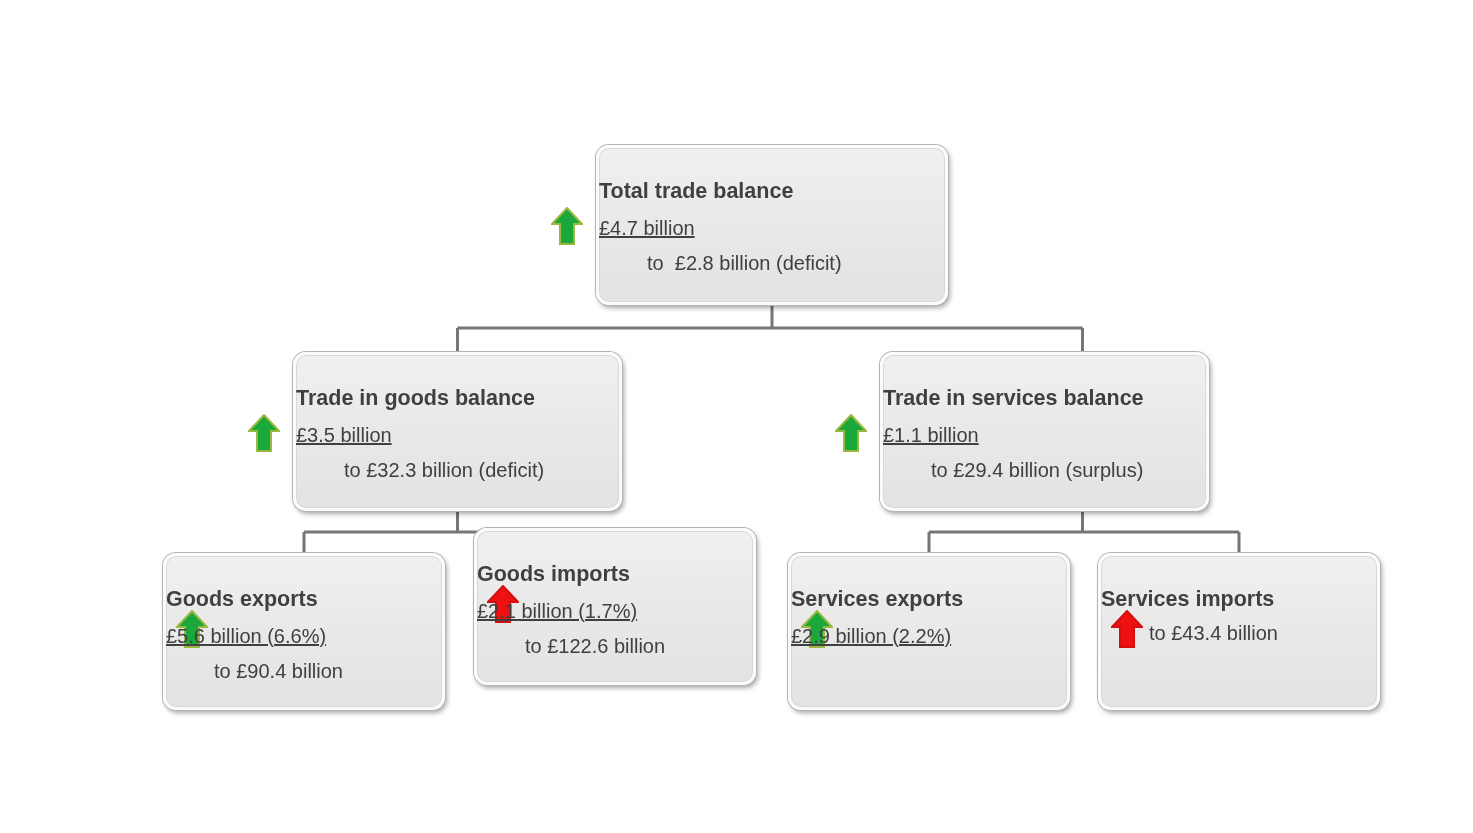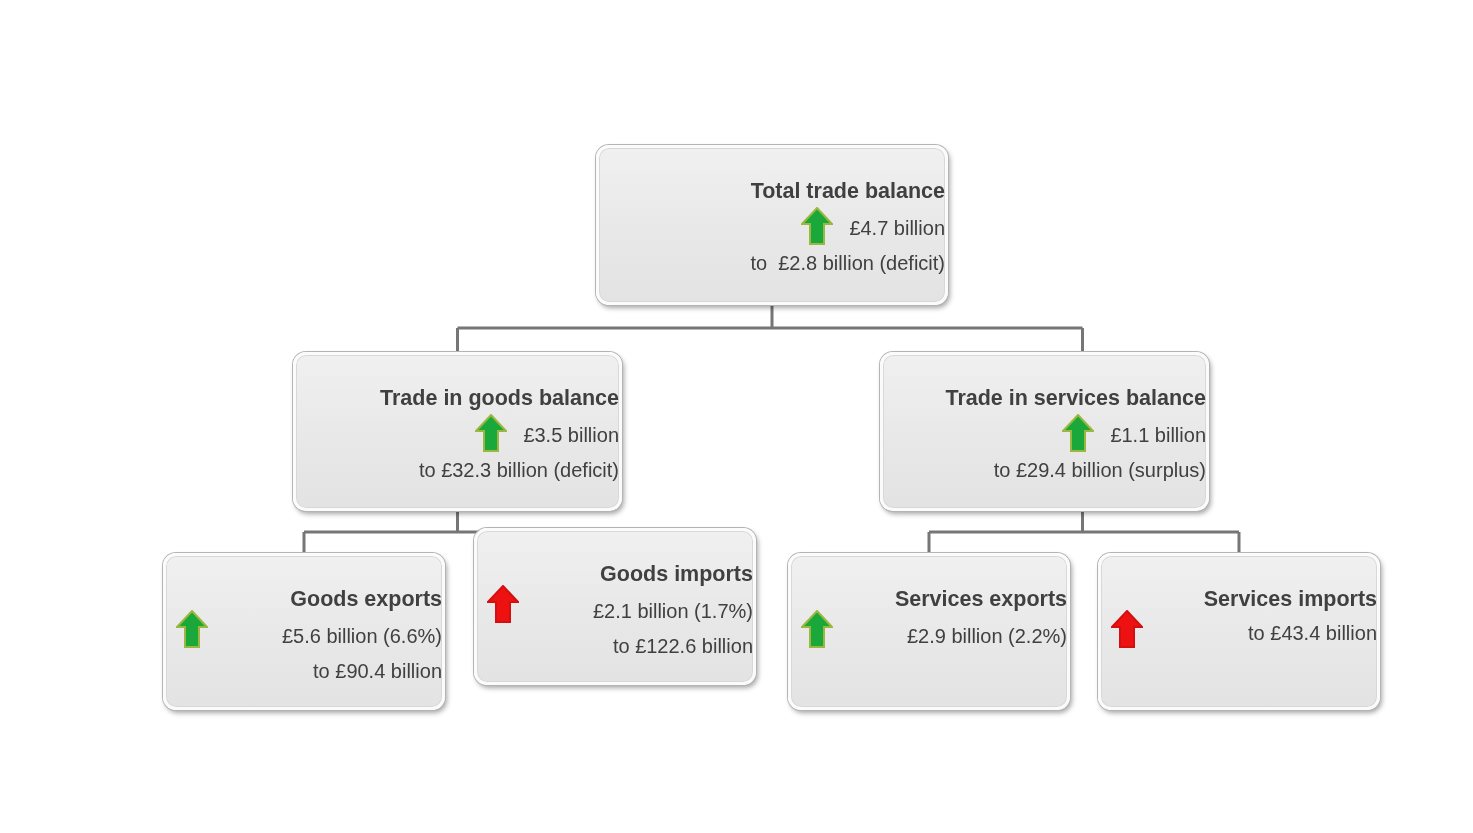--- a/index.html
+++ b/index.html
@@ -19,35 +19,35 @@
   .node {
     position: absolute;
     box-sizing: border-box;
     background: linear-gradient(180deg, #f0f0f1 0%, #e8e8e9 55%, #e3e3e4 100%);
     border: 3px solid #fbfbfb;
     border-radius: 13px;
     box-shadow:
       0 0 0 1px #b4b4b4,
       2px 3px 5px rgba(0,0,0,0.35),
       inset 0 0 0 1px #d8d8d8;
-    text-align: right;
+    text-align: left;
   }
   .node-title {
     padding-top: 25px;
     font-size: 21.5px;
     font-weight: bold;
     line-height: 36px;
     white-space: pre;
   }
   .value-row {
     position: relative;
     font-size: 20px;
     line-height: 38px;
   }
-  .value-text { position: relative; display: inline-block; }
+  .value-text { position: relative; display: inline-block; text-decoration: underline; }
   .to-line {
     font-size: 20px;
     line-height: 32px;
     white-space: pre;
     margin-left: 48px;
   }
   .arrow-svg { display: block; }
   .node:not(.leaf) .value-text .arrow-svg {
     position: absolute;
     left: -48px;

